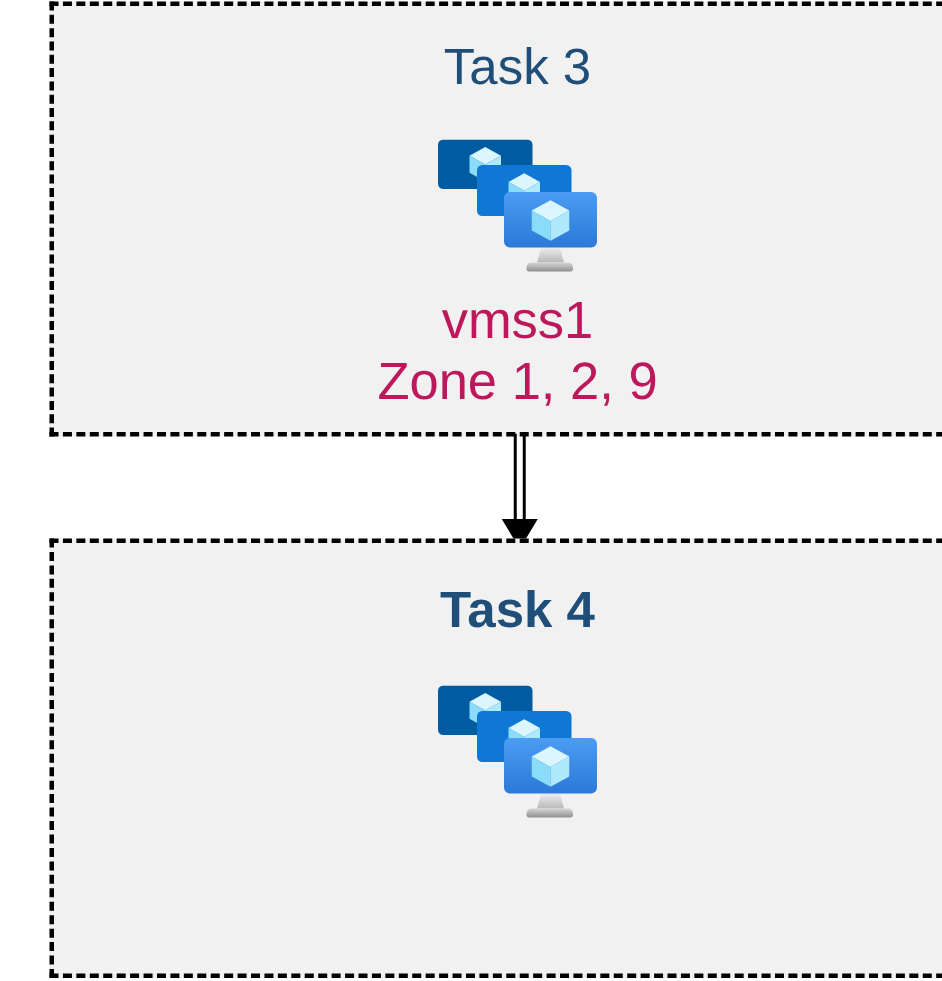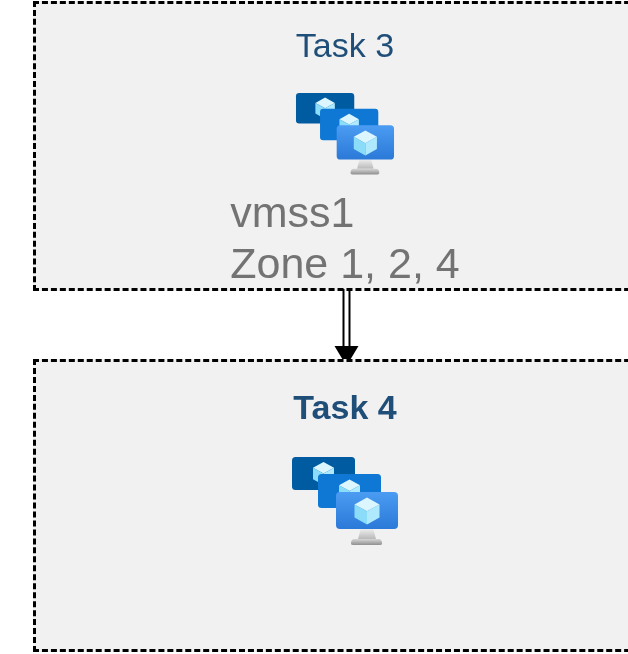--- a/index.html
+++ b/index.html
@@ -38,23 +38,23 @@
     color: #1f4e79;
     text-align: center;
   }
   #task-box-2 .box-title { margin-top: 26px; }
 
   .vmss-icon { display: block; }
   #task-box-1 .vmss-icon { margin-top: 28px; }
   #task-box-2 .vmss-icon { margin-top: 30px; }
 
   .box-labels {
-    text-align: left;
-    color: #737373;
-    font-size: 43px;
+    text-align: center;
+    color: #be185d;
+    font-size: 35px;
     line-height: 1.17;
   }
   #task-box-1 .box-labels { margin-top: 12px; }
   #task-box-2 .box-labels { margin-top: 18px; }
 
   .flow-arrow {
     position: absolute;
     left: 300px;
     top: 289px;
     width: 30px;
@@ -110,21 +110,21 @@
         <g>
           <polygon points="75,40.5 87.5,47.4 75,54.3 62.5,47.4" fill="#dcf6ff"></polygon>
           <polygon points="62.5,47.4 75,54.3 75,67.5 62.5,60.6" fill="#8adcf9"></polygon>
           <polygon points="87.5,47.4 75,54.3 75,67.5 87.5,60.6" fill="#aee9fd"></polygon>
         </g>
       </g>
     </svg>
 
     <div class="box-labels">
       <div>vmss1</div>
-      <div>Zone 1, 2, 4</div>
+      <div>Zone 1, 2, 9</div>
     </div>
   </div>
 
   <svg class="flow-arrow" width="30" height="78" viewBox="0 0 30 78" aria-hidden="true">
     <line x1="11.5" y1="0" x2="11.5" y2="60" stroke="#000000" stroke-width="2"></line>
     <line x1="17.5" y1="0" x2="17.5" y2="60" stroke="#000000" stroke-width="2"></line>
     <polygon points="2.5,57 26.5,57 14.5,77" fill="#000000"></polygon>
   </svg>
 
   <div class="task-box" id="task-box-2">

